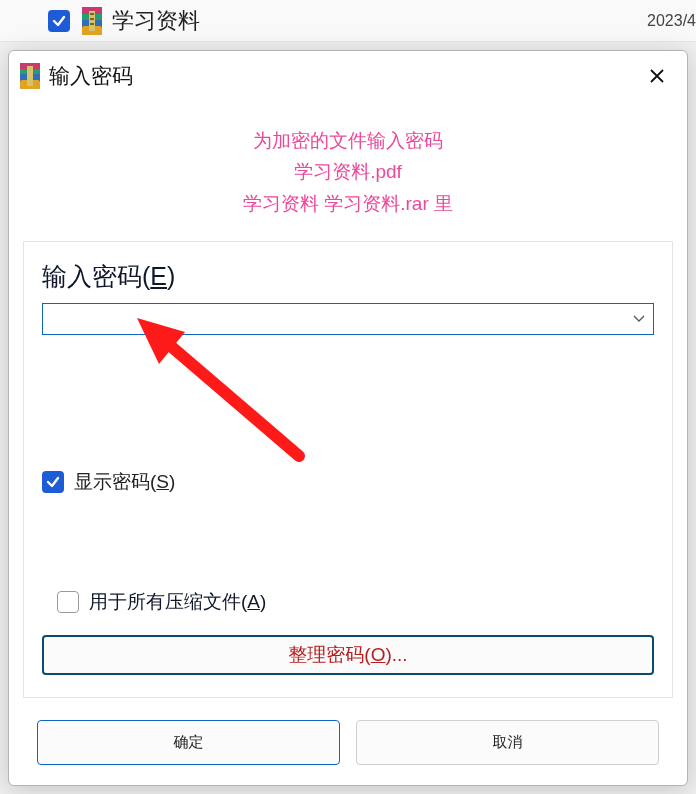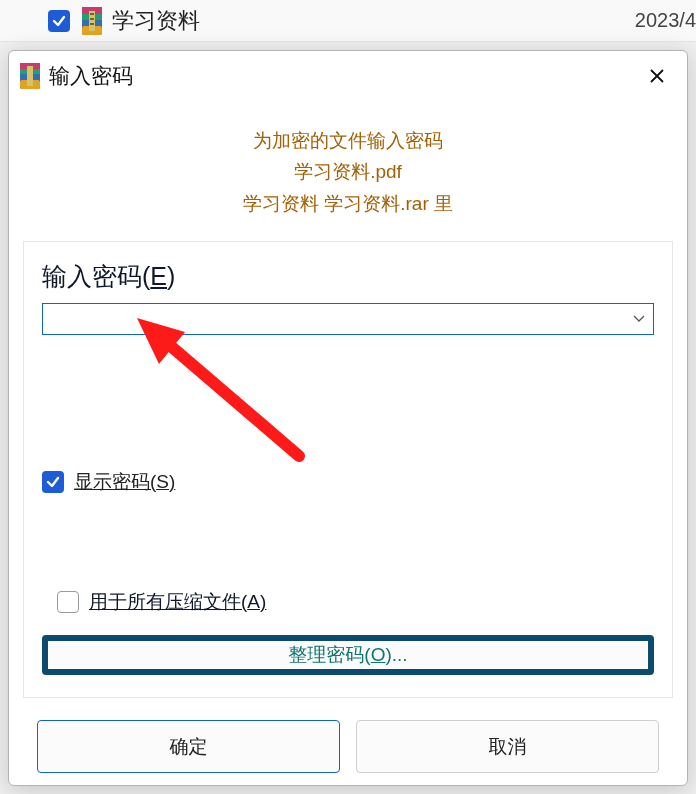--- a/index.html
+++ b/index.html
@@ -29,21 +29,21 @@
     .bg-row .rar-icon {
       width: 24px; height: 28px;
       margin-right: 8px;
       position: relative;
     }
     .bg-row .fname {
       font-size: 22px; color: #222;
     }
     .bg-row .date {
       margin-left: auto; margin-right: 0;
-      font-size: 20px; color: #444;
+      font-size: 16px; color: #444;
     }
 
     .dialog {
       position: absolute;
       left: 8px; top: 50px;
       width: 680px; height: 736px;
       background: #ffffff;
       border: 1px solid #b4b4b4;
       border-radius: 6px;
       box-shadow: 0 4px 24px rgba(0,0,0,0.18);
@@ -64,21 +64,21 @@
       border-radius: 6px;
     }
 
     .dialog-body { padding: 0 14px; }
 
     .prompt {
       text-align: center;
       padding: 24px 0 22px 0;
       line-height: 1.65;
       font-size: 19px;
-      color: #a16207;
+      color: #ec4899;
     }
 
     .group {
       border: 1px solid #e6e6e6;
       padding: 18px 18px 22px 18px;
     }
 
     .field-label { font-size: 25px; color: #0f172a; margin-bottom: 10px; }
     .underline { text-decoration: underline; }
 
@@ -103,55 +103,54 @@
       display: flex; align-items: center; justify-content: center;
       border-left: 1px solid transparent;
     }
 
     .spacer-lg { height: 128px; }
 
     .check-row {
       display: flex; align-items: center;
       font-size: 19px; color: #222;
       margin: 6px 0;
-      text-decoration: underline;
     }
     .check-row .box {
       width: 22px; height: 22px;
       border-radius: 4px;
       margin-right: 10px;
       display: flex; align-items: center; justify-content: center;
       flex-shrink: 0;
     }
     .box.on { background: #1e5bd6; }
     .box.off { border: 1px solid #9a9a9a; background: #fff; }
 
     .spacer-md { height: 82px; }
 
     .wide-btn {
       width: 100%; height: 40px;
-      border: 6px solid #0c4a6e;
+      border: 2px solid #0c4a6e;
       background: #fbfbfb;
       font-size: 19px;
-      color: #0f766e;
+      color: #b91c1c;
       border-radius: 4px;
       margin-top: 14px;
       cursor: pointer;
     }
 
     .footer {
       display: flex;
       gap: 16px;
       padding: 22px 14px 0 14px;
     }
     .footer button {
-      flex: 1; height: 53px;
+      flex: 1; height: 45px;
       border: 1px solid #cfcfcf;
       background: #fbfbfb;
-      font-size: 19px; color: #222;
+      font-size: 15px; color: #222;
       border-radius: 4px;
       cursor: pointer;
     }
     .footer button.primary { border: 1px solid #0d66c2; }
 
     .arrow {
       position: absolute;
       left: 120px; top: 265px;
       width: 180px; height: 150px;
       pointer-events: none;

